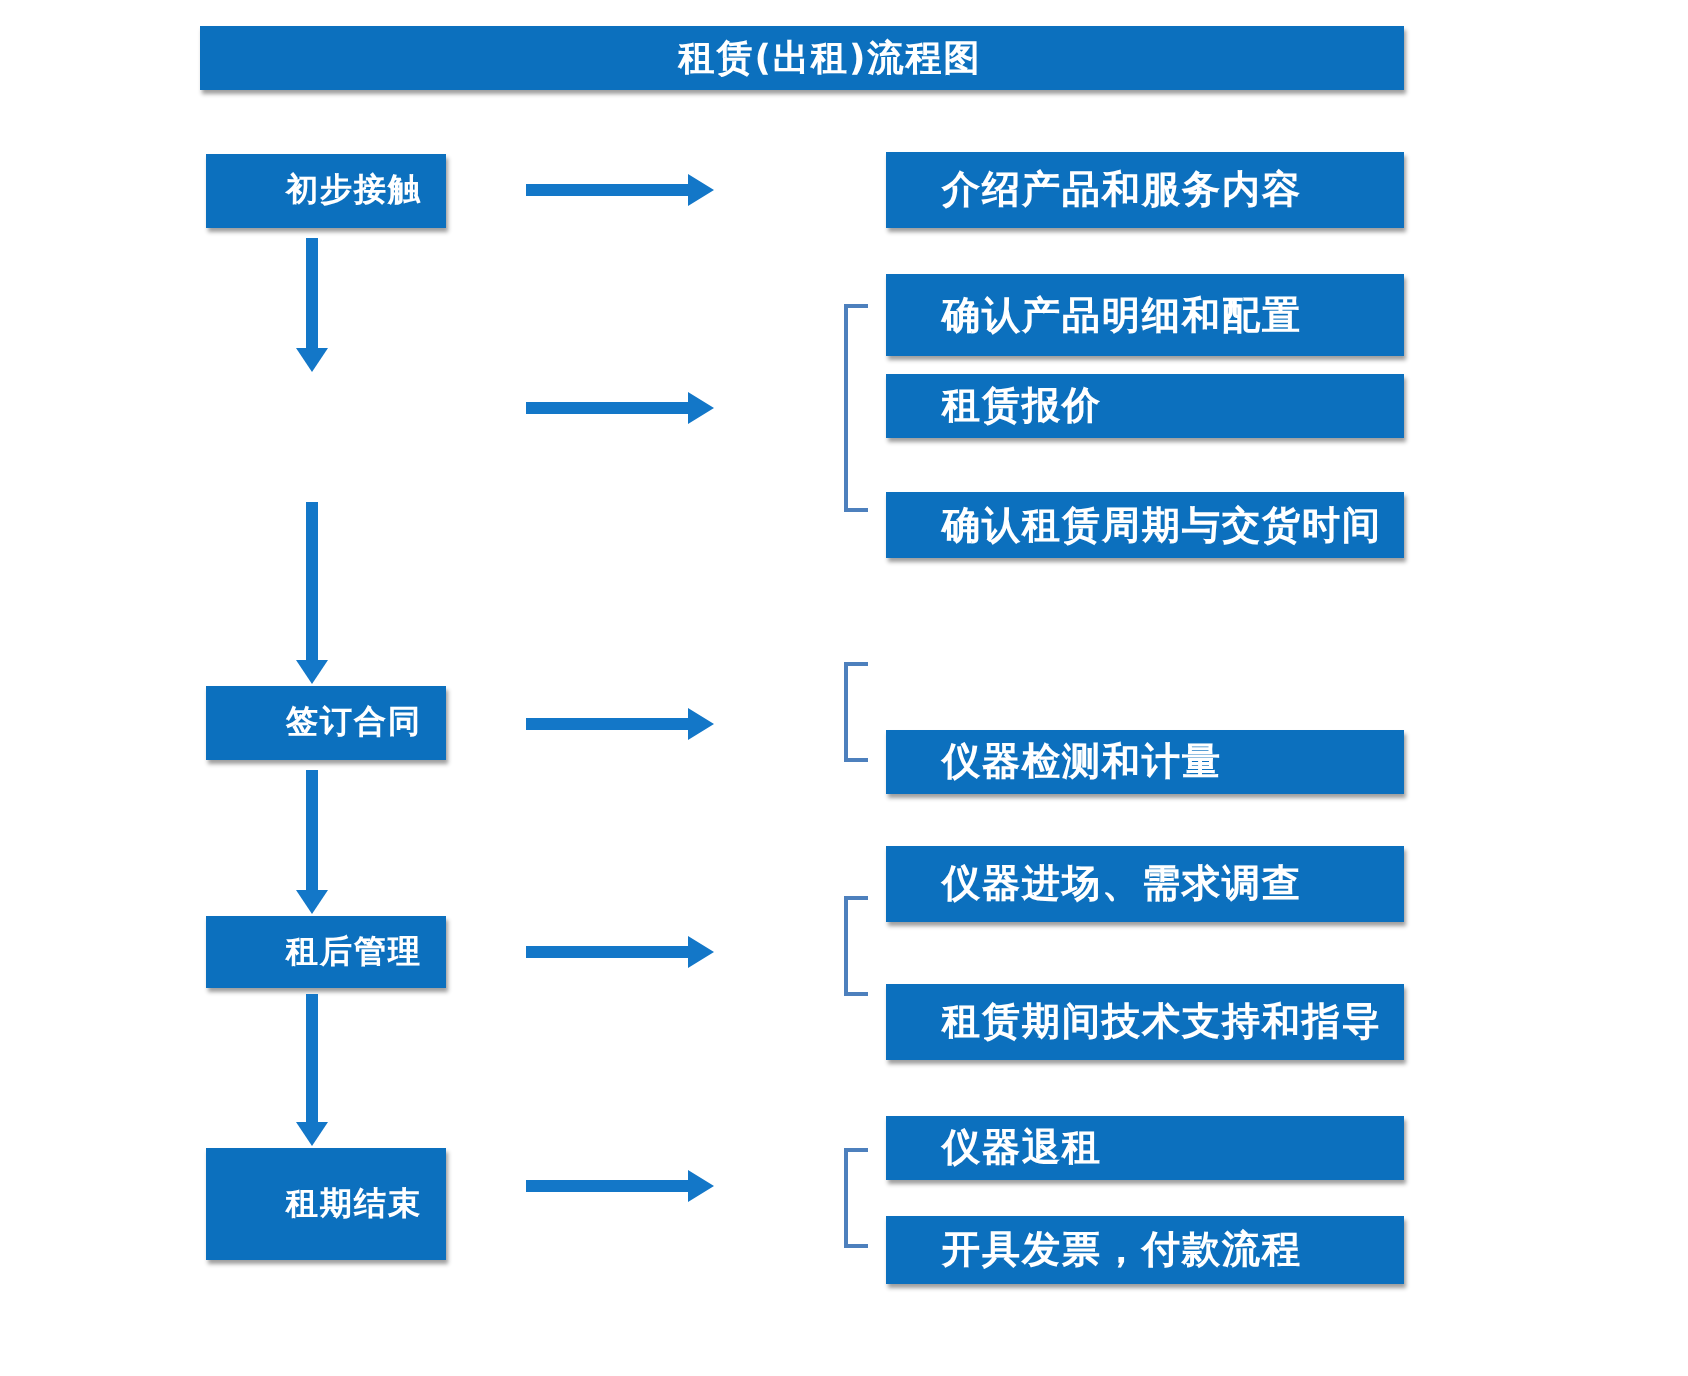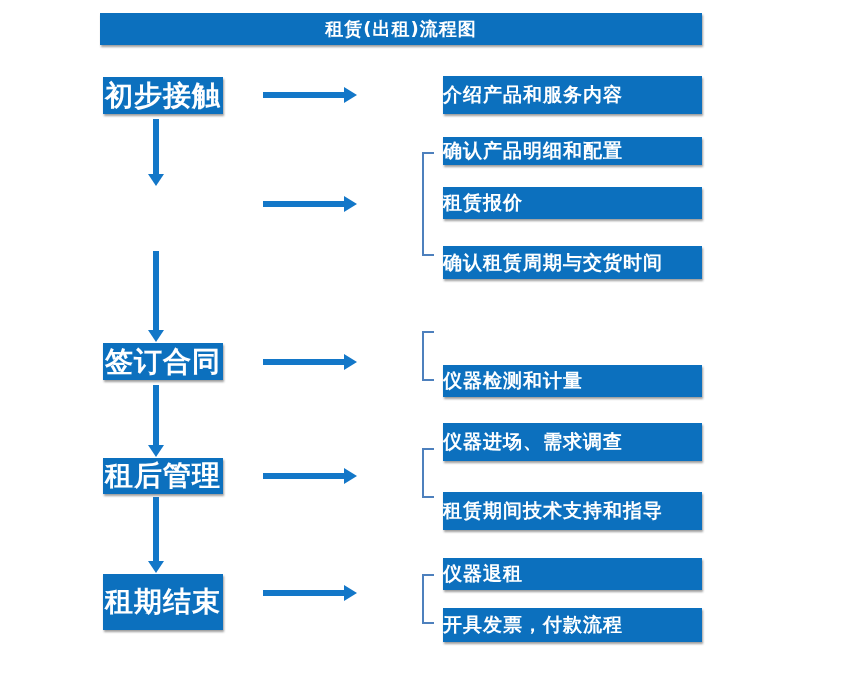--- a/index.html
+++ b/index.html
@@ -14,31 +14,32 @@
   .bluebox {
     position: absolute;
     background: var(--box-blue, #0C70BE);
     color: var(--text, #ffffff);
     font-weight: 700;
     box-sizing: border-box;
     box-shadow: 1px 2px 2px rgba(40, 40, 40, 0.45);
     display: flex;
     align-items: center;
     white-space: nowrap;
+    padding-left: 28px;
   }
   .title-bar {
     left: 100px; top: 13px; width: 602px; height: 32px;
     justify-content: center;
     font-size: 18px;
     letter-spacing: 1px;
   }
   .lnode {
     left: 103px; width: 120px;
     justify-content: center;
-    font-size: 28px;
+    font-size: 16px;
     letter-spacing: 1px;
     font-family: Liberation Serif, serif;
   }
   .rnode {
     left: 443px; width: 259px;
     font-size: 19px;
     letter-spacing: 1px;
   }
   .harrow {
     position: absolute;
@@ -102,21 +103,21 @@
   <div class="harrow" style="top:473px"></div>
   <div class="harrow" style="top:590px"></div>
 
   <div class="bracket" style="top:152px;height:104px"></div>
   <div class="bracket" style="top:331px;height:50px"></div>
   <div class="bracket" style="top:448px;height:50px"></div>
   <div class="bracket" style="top:574px;height:50px"></div>
 
   <div class="bluebox rnode" style="top:76px;height:38px">介绍产品和服务内容</div>
 
-  <div class="bluebox rnode" style="top:137px;height:28px">确认产品明细和配置</div>
+  <div class="bluebox rnode" style="top:137px;height:41px">确认产品明细和配置</div>
   <div class="bluebox rnode" style="top:187px;height:32px">租赁报价</div>
   <div class="bluebox rnode" style="top:246px;height:33px">确认租赁周期与交货时间</div>
 
   <div class="bluebox rnode" style="top:365px;height:32px">仪器检测和计量</div>
 
   <div class="bluebox rnode" style="top:423px;height:38px">仪器进场、需求调查</div>
   <div class="bluebox rnode" style="top:492px;height:38px">租赁期间技术支持和指导</div>
 
   <div class="bluebox rnode" style="top:558px;height:32px">仪器退租</div>
   <div class="bluebox rnode" style="top:608px;height:34px">开具发票，付款流程</div>

